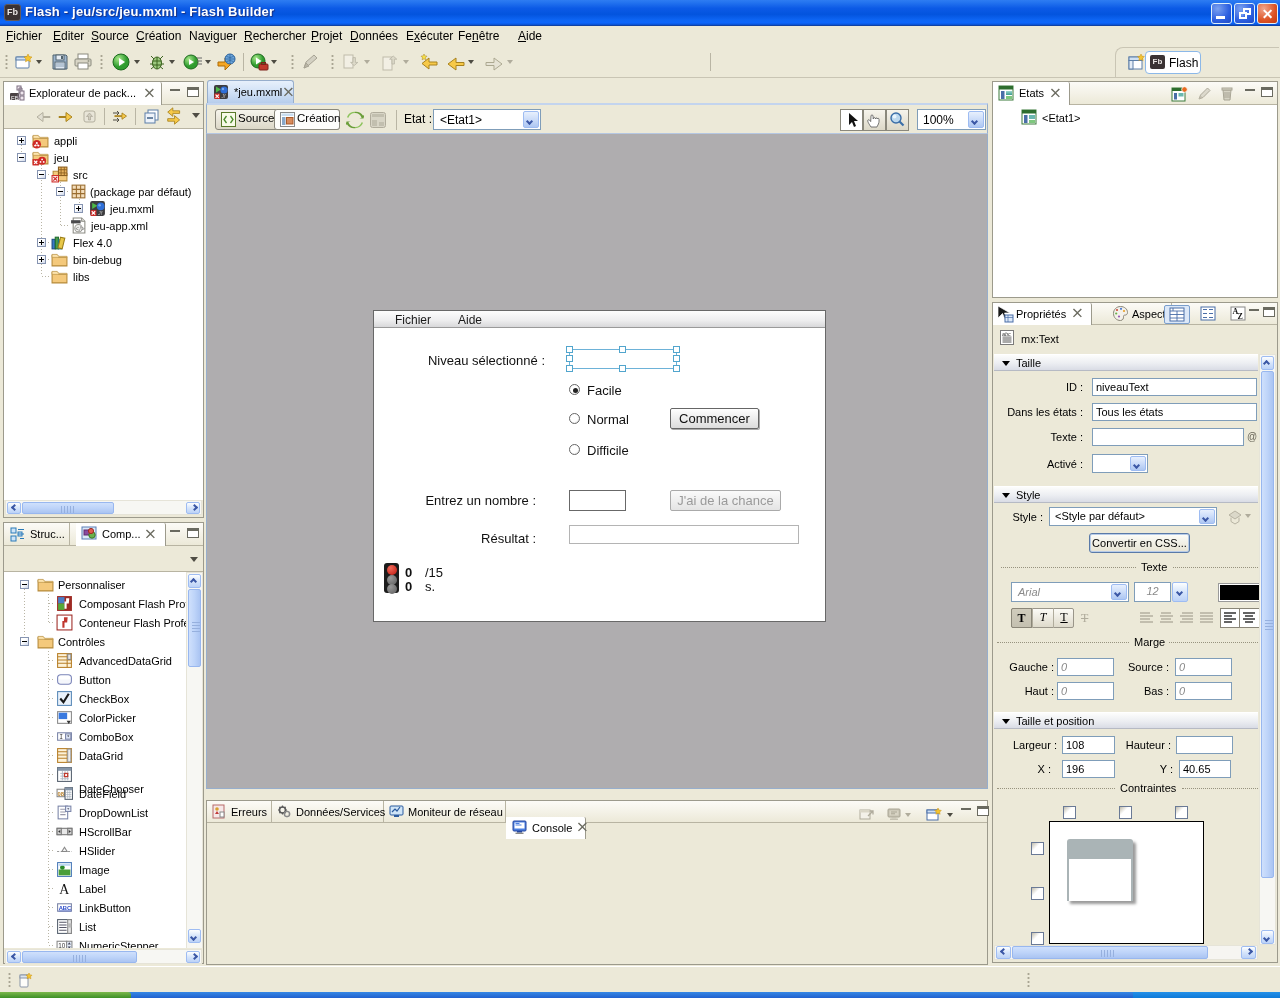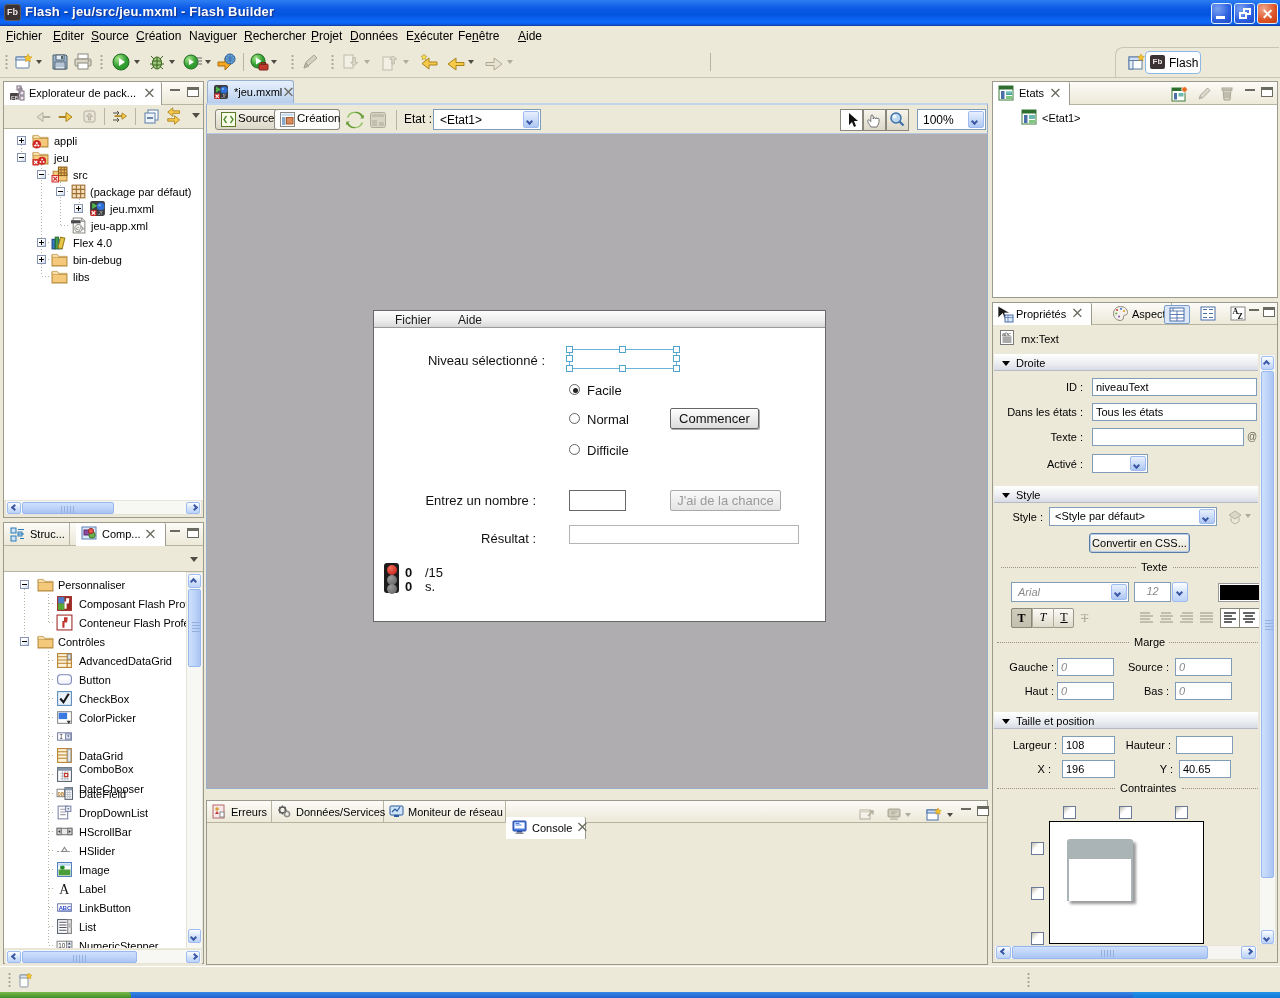--- a/index.html
+++ b/index.html
@@ -524,21 +524,21 @@
         </svg>
         <span class="abs" style="left:75px; top:3px;">ColorPicker</span>
       </div>
     <div class="trow" style="left:0; top:156px;">
         <svg class="abs" style="left:52px; top:0" width="17" height="17" viewBox="0 0 16 16">
           <rect x="1.5" y="4.5" width="13" height="7" fill="#fff" stroke="#7a84a8"></rect>
           <text x="3" y="10.5" font-size="6" fill="#333" font-family="Liberation Mono">I</text>
           <rect x="9" y="5.5" width="5" height="5" fill="#dce4f4" stroke="#7a84a8"></rect>
           <path d="M10.5 7 l1 1.5 1-1.5z" fill="#333"></path>
         </svg>
-        <span class="abs" style="left:75px; top:3px;margin-top:32px;">ComboBox</span>
+        <span class="abs" style="left:75px; top:3px;">ComboBox</span>
       </div>
     <div class="trow" style="left:0; top:175px;">
         <svg class="abs" style="left:52px; top:0" width="17" height="17" viewBox="0 0 16 16">
           <rect x="1.5" y="1.5" width="13" height="13" fill="#fdf2d8" stroke="#b8802a"></rect>
           <path d="M1.5 4.5 h13 M1.5 7.5 h13 M1.5 10.5 h13 M10.5 1.5 v13" stroke="#b8802a"></path>
           <rect x="11" y="2" width="3" height="12" fill="#eee" stroke="#999"></rect>
         </svg>
         <span class="abs" style="left:75px; top:3px;">DataGrid</span>
       </div>
     <div class="trow" style="left:0; top:194px;">
@@ -933,21 +933,21 @@
   <svg class="abs" style="left:6px; top:26px" width="17" height="17" viewBox="0 0 17 17">
       <rect x="1.5" y="1.5" width="13" height="14" fill="#fff" stroke="#7a7a7a"></rect>
       <text x="3" y="6.5" font-size="5.5" fill="#333" font-style="italic" font-family="Liberation Sans">abc</text>
       <path d="M3.5 9 h9 M3.5 11 h9 M3.5 13 h9" stroke="#555"></path>
       <path d="M3.5 7.5 h9" stroke="#999" stroke-width="0.6"></path>
     </svg>
   <div class="abs" style="left:28px; top:30px; font-size:11px;">mx:Text</div>
 
   <div class="sechdr" style="left:1px; top:51px; width:264px;">
       <div class="tri"></div>
-      <div class="txt">Droite</div>
+      <div class="txt">Taille</div>
     </div>
   <div class="seclabel" style="left:0; top:78px; width:90px; text-align:right;">ID :</div>
   <div class="xpinput" style="left:99px; top:75px; width:165px; height:18px;">niveauText</div>
   <div class="seclabel" style="left:0; top:103px; width:90px; text-align:right;">Dans les états :</div>
   <div class="xpinput" style="left:99px; top:100px; width:165px; height:18px;">Tous les états</div>
   <div class="seclabel" style="left:0; top:128px; width:90px; text-align:right;">Texte :</div>
   <div class="xpinput" style="left:99px; top:125px; width:152px; height:18px;"></div>
   <div class="abs" style="left:254px; top:128px; font-size:10px; color:#6a675a;">@</div>
   <div class="seclabel" style="left:0; top:155px; width:90px; text-align:right;">Activé :</div>
   <div class="xpcombo" style="left:99px; top:151px; width:56px; height:19px;">

